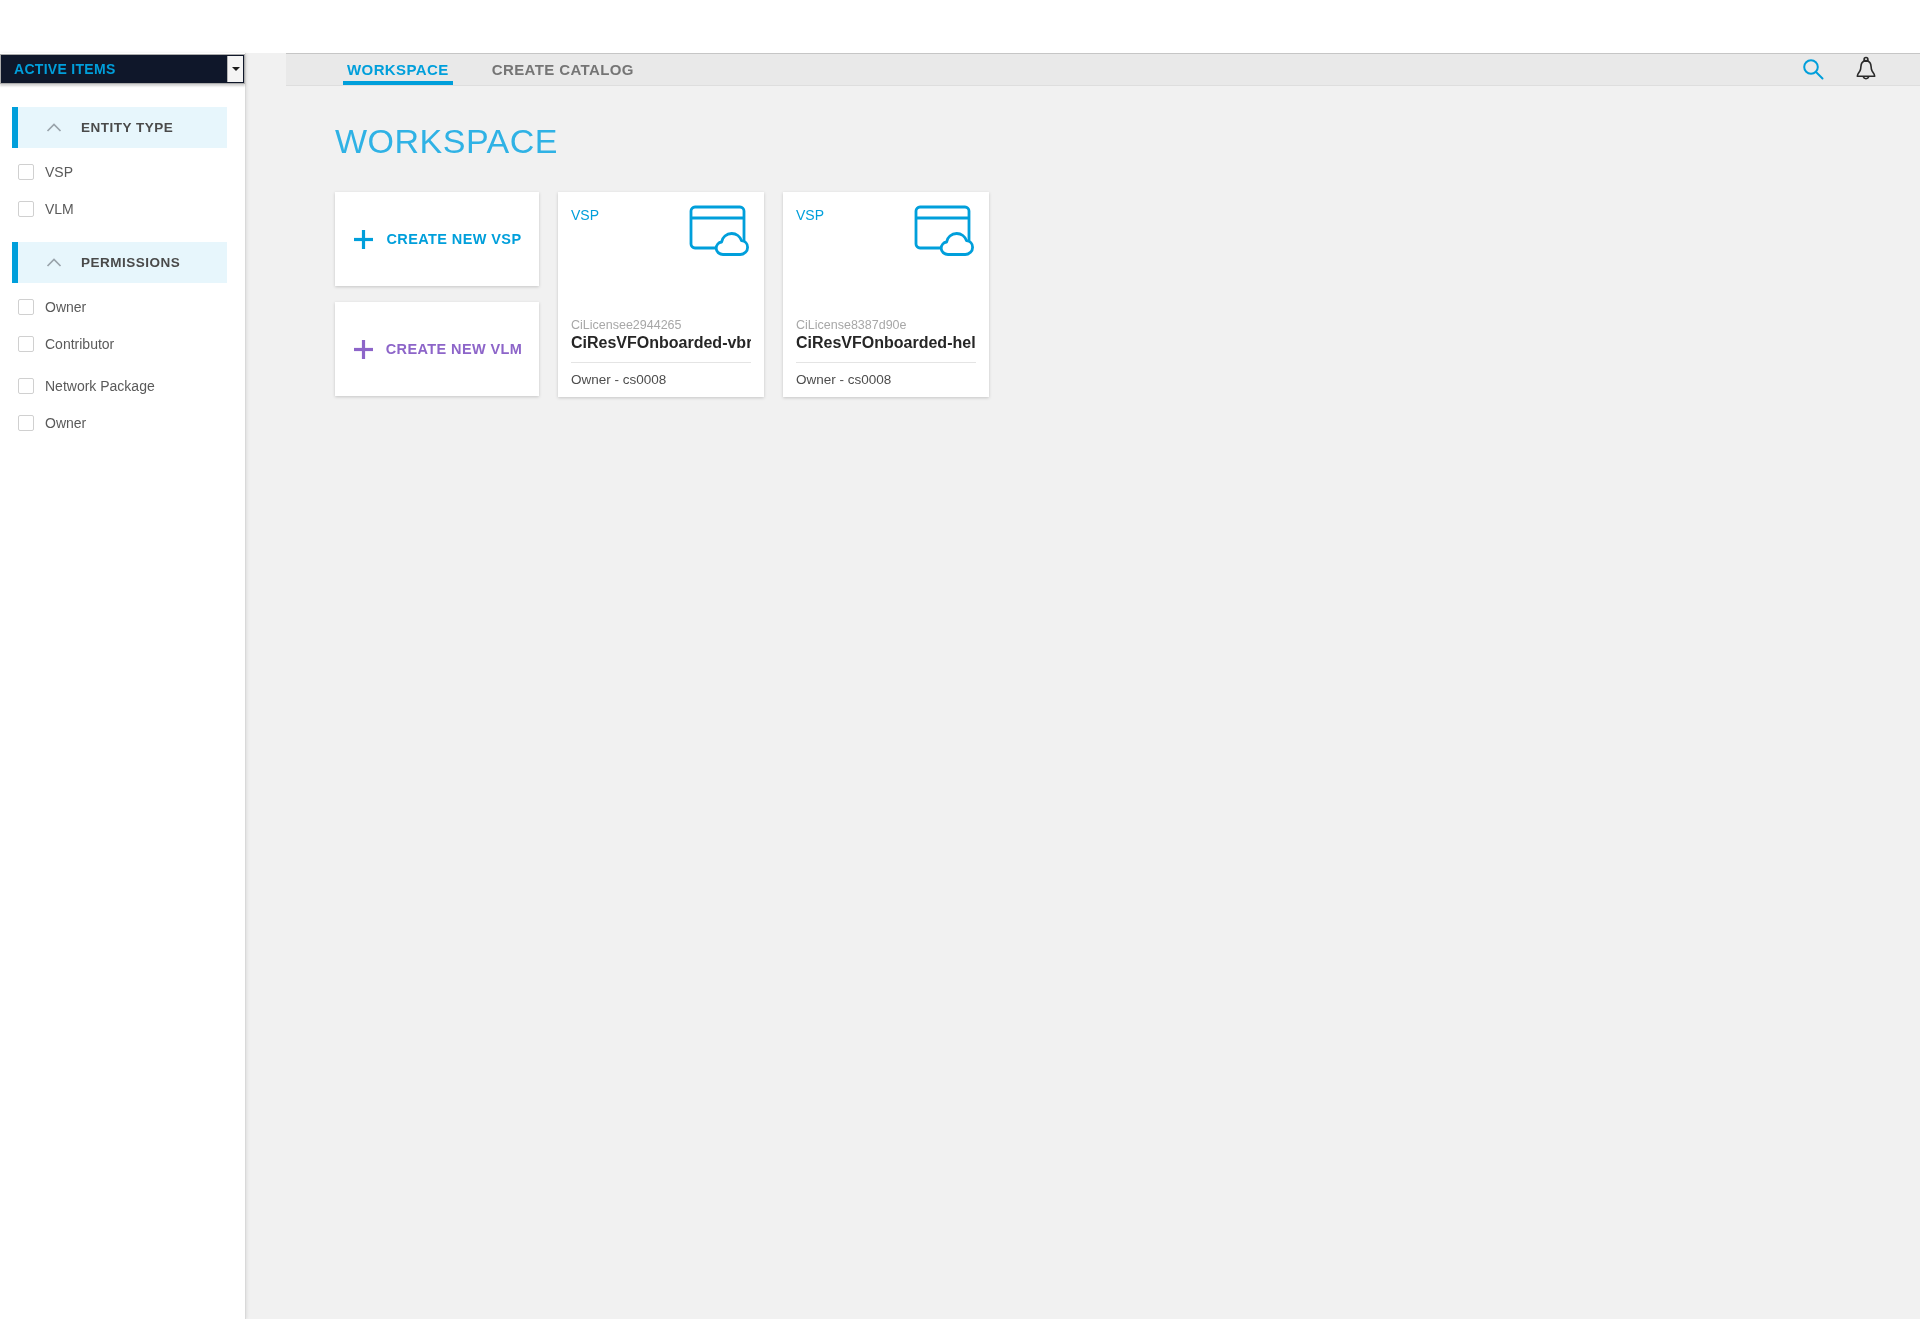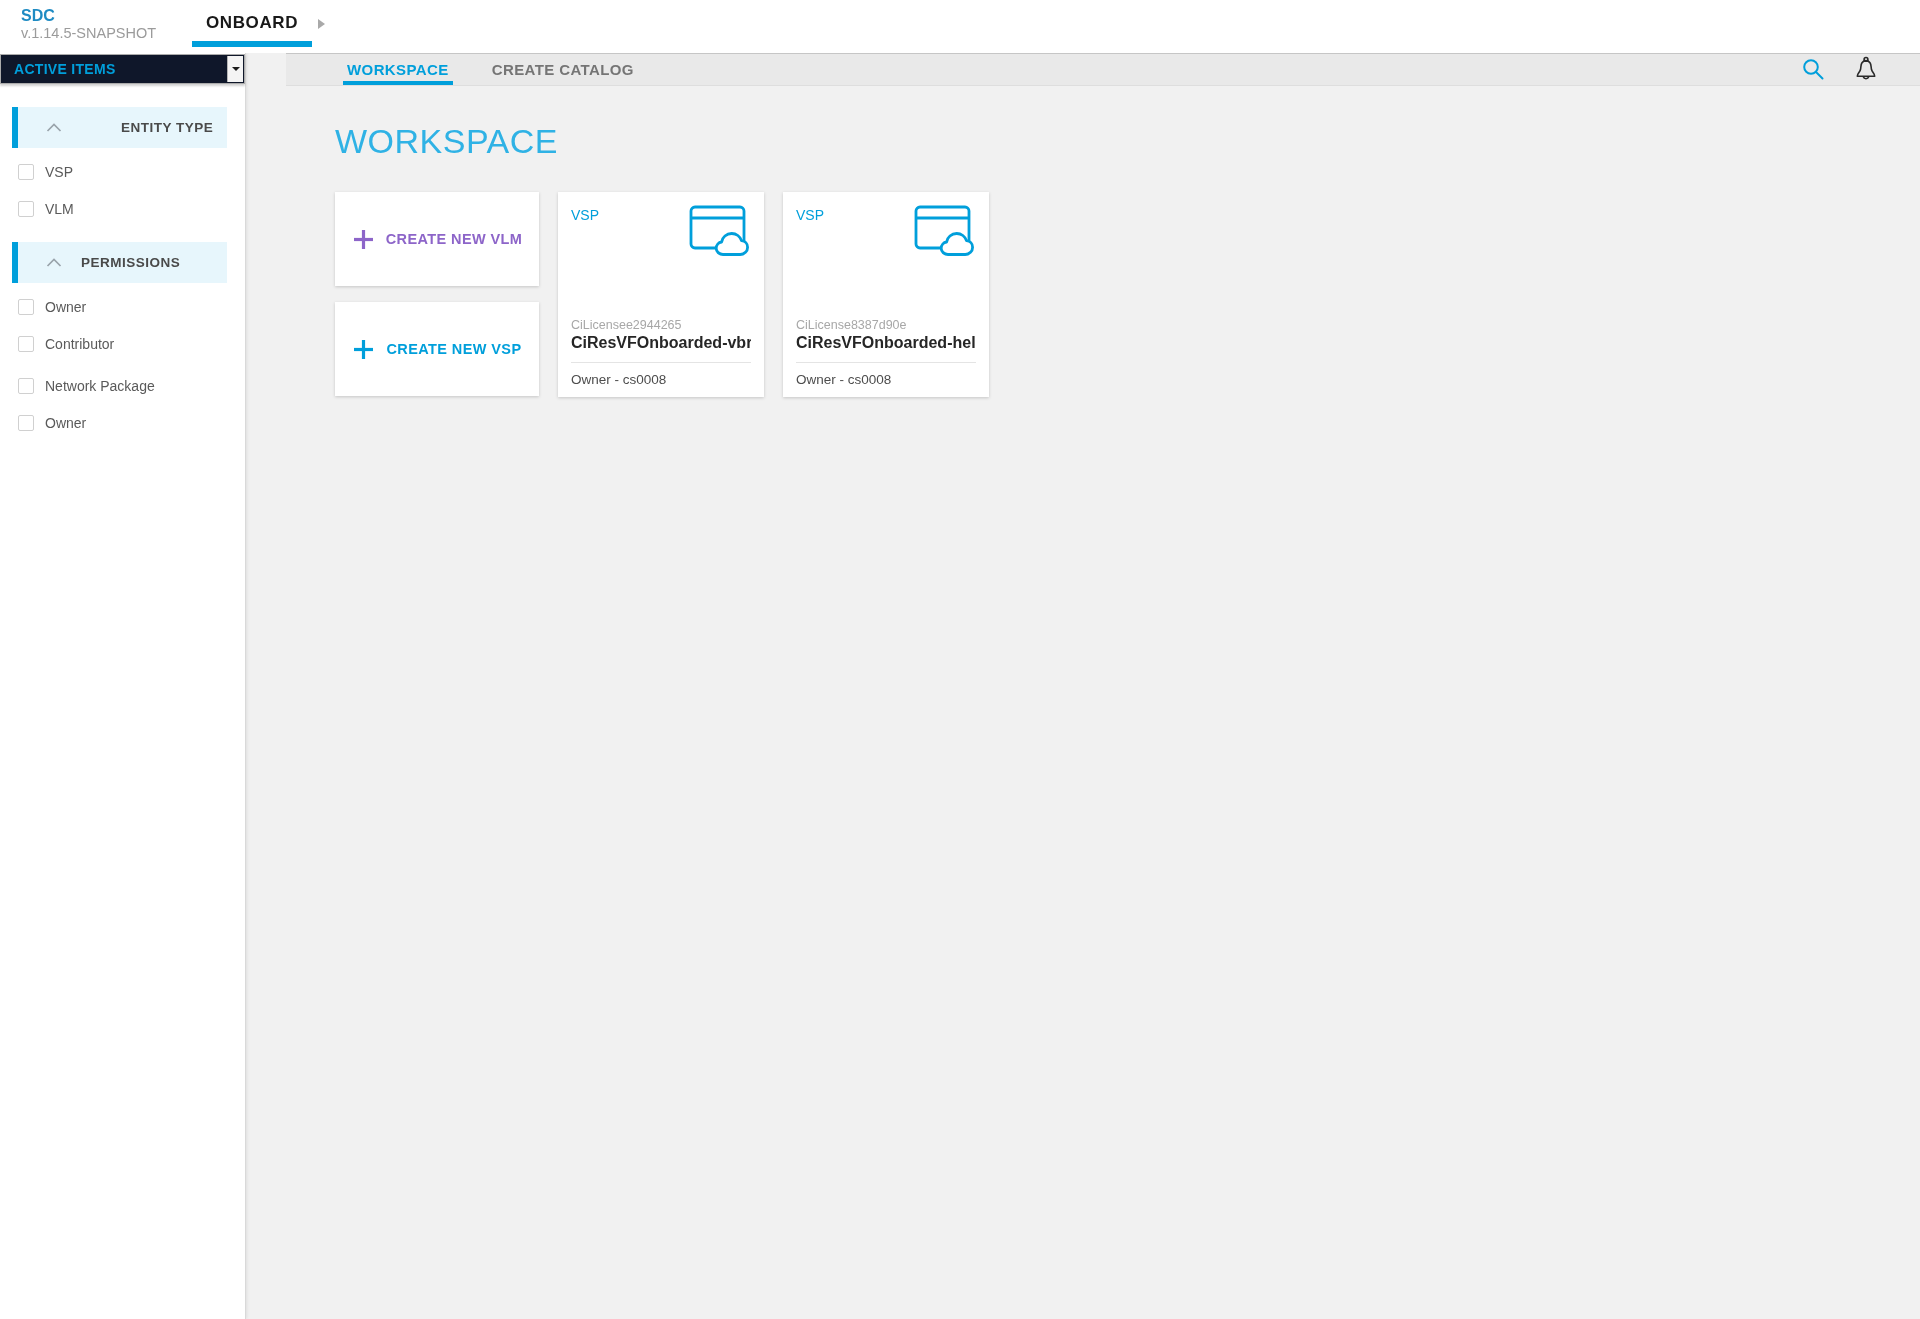--- a/index.html
+++ b/index.html
@@ -68,21 +68,21 @@
     padding: 6px 10px 6px 27px; cursor: pointer;
   }
   .filter-section-header .accent-bar {
     position: absolute; left: 0; top: 0; bottom: 0; width: 6px; background: #009fdb;
   }
   .filter-section-header .chevron { flex: 0 0 auto; margin-left: 7px; display: block; }
   .filter-section-title {
     margin-left: 19px; font-size: 13.5px; font-weight: 700; color: #4a4a4a;
     letter-spacing: 0.5px; line-height: 1.45;
   }
-  .mt-first { margin-top: 23px; gap: 40px; }
+  .mt-first { margin-top: 23px; }
   .mt-section { margin-top: 15px; }
   .filter-rows { margin-top: 5px; }
   .filter-row {
     display: flex; align-items: center; height: 37px; padding-left: 18px;
     cursor: pointer;
   }
   .checkbox {
     width: 16px; height: 16px; border: 1px solid #d0d0d0; border-radius: 2px;
     background: #ffffff; flex: 0 0 auto;
   }
@@ -153,31 +153,20 @@
     white-space: nowrap; overflow: hidden;
   }
   .item-divider { border: none; border-top: 1px solid #e4e4e4; margin: 10px 0 0 0; }
   .item-owner { margin-top: 9px; color: #4d4d4d; font-size: 13.5px; }
 </style>
 </head>
 <body>
 
 <div class="app">
 
-  <div class="header">
-    <div class="logo">
-      <div class="logo-name">SDC</div>
-      <div class="logo-version">v.1.14.5-SNAPSHOT</div>
-    </div>
-    <div class="onboard-tab">
-      <span class="onboard-tab-label">ONBOARD</span>
-      <span class="onboard-underline"></span>
-    </div>
-    <span class="onboard-arrow"></span>
-  </div>
 
   <div class="sidebar">
 
     <div class="view-selector">
       <span class="view-selector-value">ACTIVE ITEMS</span>
       <span class="view-selector-caretbox">
         <span class="view-selector-caret"></span>
       </span>
     </div>
 
@@ -255,33 +244,33 @@
         </span>
       </div>
     </div>
 
     <div class="content">
       <div class="page-title">WORKSPACE</div>
 
       <div class="cards-row">
 
         <div class="create-col">
+          <div class="create-card vsp">
+            <svg class="plus-icon" width="23" height="23" viewBox="0 0 23 23">
+              <line x1="11.5" y1="2" x2="11.5" y2="21" stroke="#009fdb" stroke-width="3.2"></line>
+              <line x1="2" y1="11.5" x2="21" y2="11.5" stroke="#009fdb" stroke-width="3.2"></line>
+            </svg>
+            <span class="create-label">CREATE NEW VSP</span>
+          </div>
           <div class="create-card vlm">
             <svg class="plus-icon" width="23" height="23" viewBox="0 0 23 23">
               <line x1="11.5" y1="2" x2="11.5" y2="21" stroke="#8d65c9" stroke-width="3.2"></line>
               <line x1="2" y1="11.5" x2="21" y2="11.5" stroke="#8d65c9" stroke-width="3.2"></line>
             </svg>
             <span class="create-label">CREATE NEW VLM</span>
-          </div>
-          <div class="create-card vsp">
-            <svg class="plus-icon" width="23" height="23" viewBox="0 0 23 23">
-              <line x1="11.5" y1="2" x2="11.5" y2="21" stroke="#009fdb" stroke-width="3.2"></line>
-              <line x1="2" y1="11.5" x2="21" y2="11.5" stroke="#009fdb" stroke-width="3.2"></line>
-            </svg>
-            <span class="create-label">CREATE NEW VSP</span>
           </div>
         </div>
 
         <div class="item-card">
           <div class="item-card-top">
             <span class="item-type">VSP</span>
             <svg class="item-card-icon" width="62" height="52" viewBox="0 0 62 52">
               <rect x="2" y="2" width="53" height="41" rx="4" fill="none" stroke="#009fdb" stroke-width="2.8"></rect>
               <line x1="2" y1="13" x2="55" y2="13" stroke="#009fdb" stroke-width="2.8"></line>
               <path d="M34 49.5 C30.2 49.5 27.2 46.6 27.2 43.2 C27.2 40.1 29.5 37.5 32.6 37 C33.2 32.2 37.5 28.5 42.7 28.5 C47.3 28.5 51.2 31.5 52.5 35.7 C55.9 36 58.6 38.8 58.6 42.2 C58.6 46.2 55.4 49.5 51.3 49.5 Z" fill="#ffffff" stroke="#009fdb" stroke-width="2.8" stroke-linejoin="round"></path>

